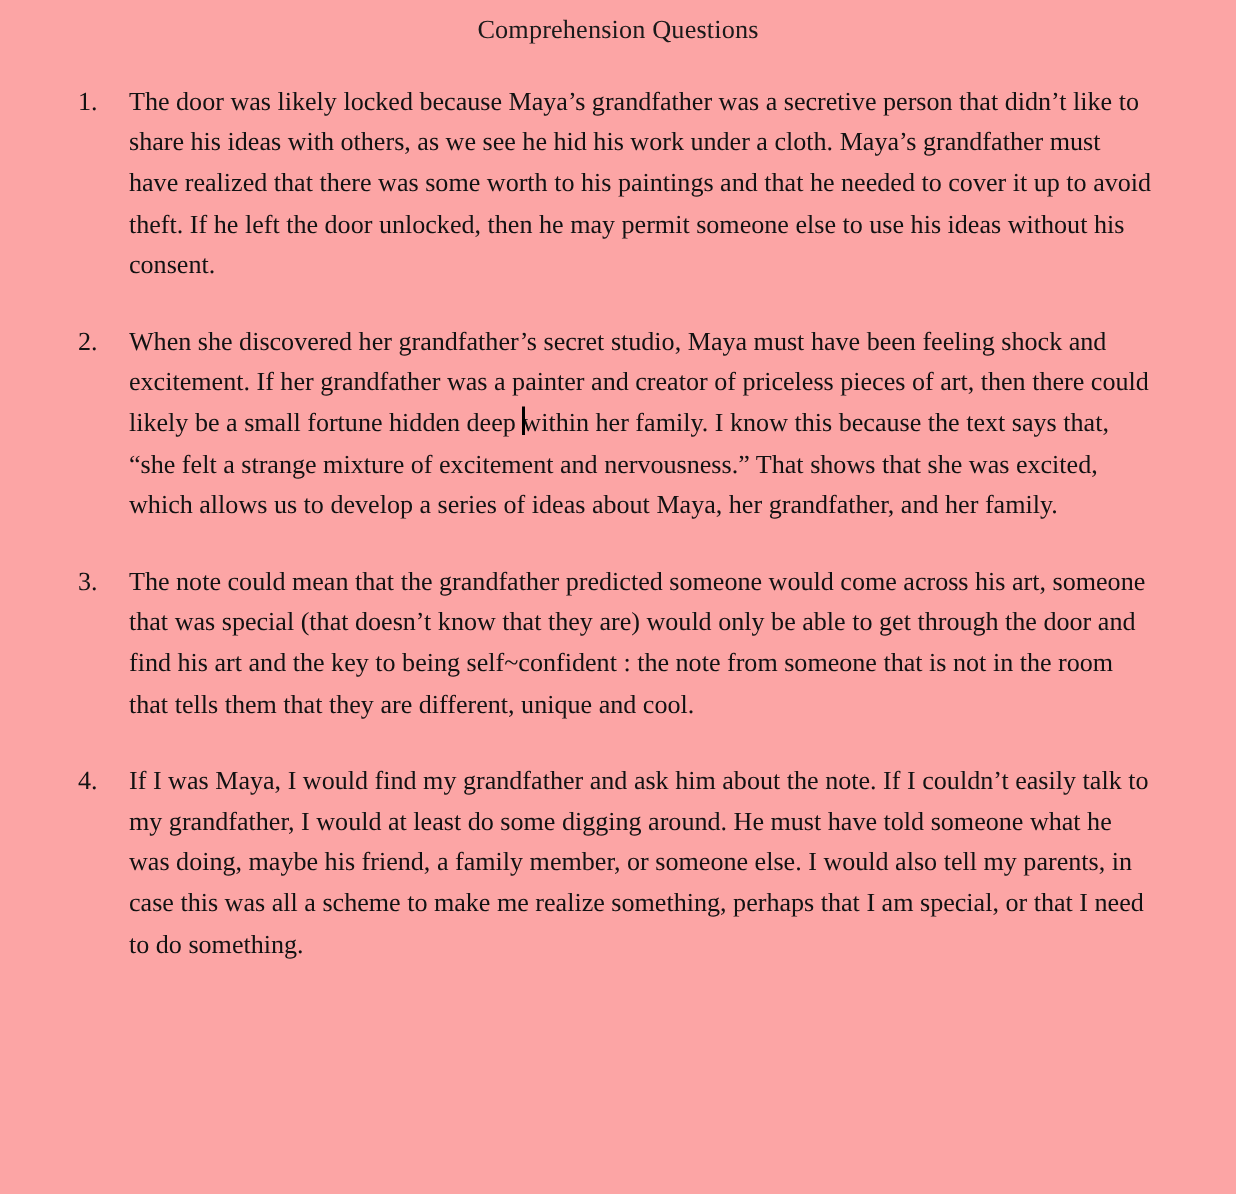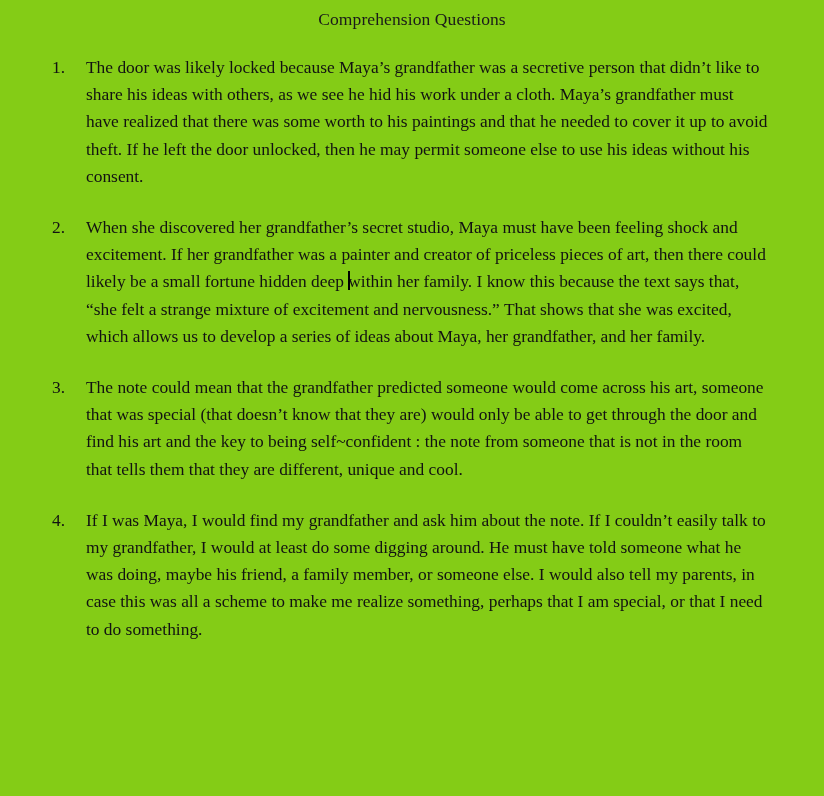--- a/index.html
+++ b/index.html
@@ -13,21 +13,21 @@
     background: #ffffff;
     font-family: "Liberation Serif", "DejaVu Serif", serif;
     color: #000000;
     overflow: hidden;
   }
 
   .page {
     position: relative;
     width: 824px;
     height: 796px;
-    background: #84cc16;
+    background: #fca5a5;
     box-sizing: border-box;
   }
 
   .doc-title {
     text-align: center;
     font-size: 17.5px;
     line-height: 22px;
     color: #1a1a1a;
     padding-top: 8px;
     letter-spacing: 0.1px;

